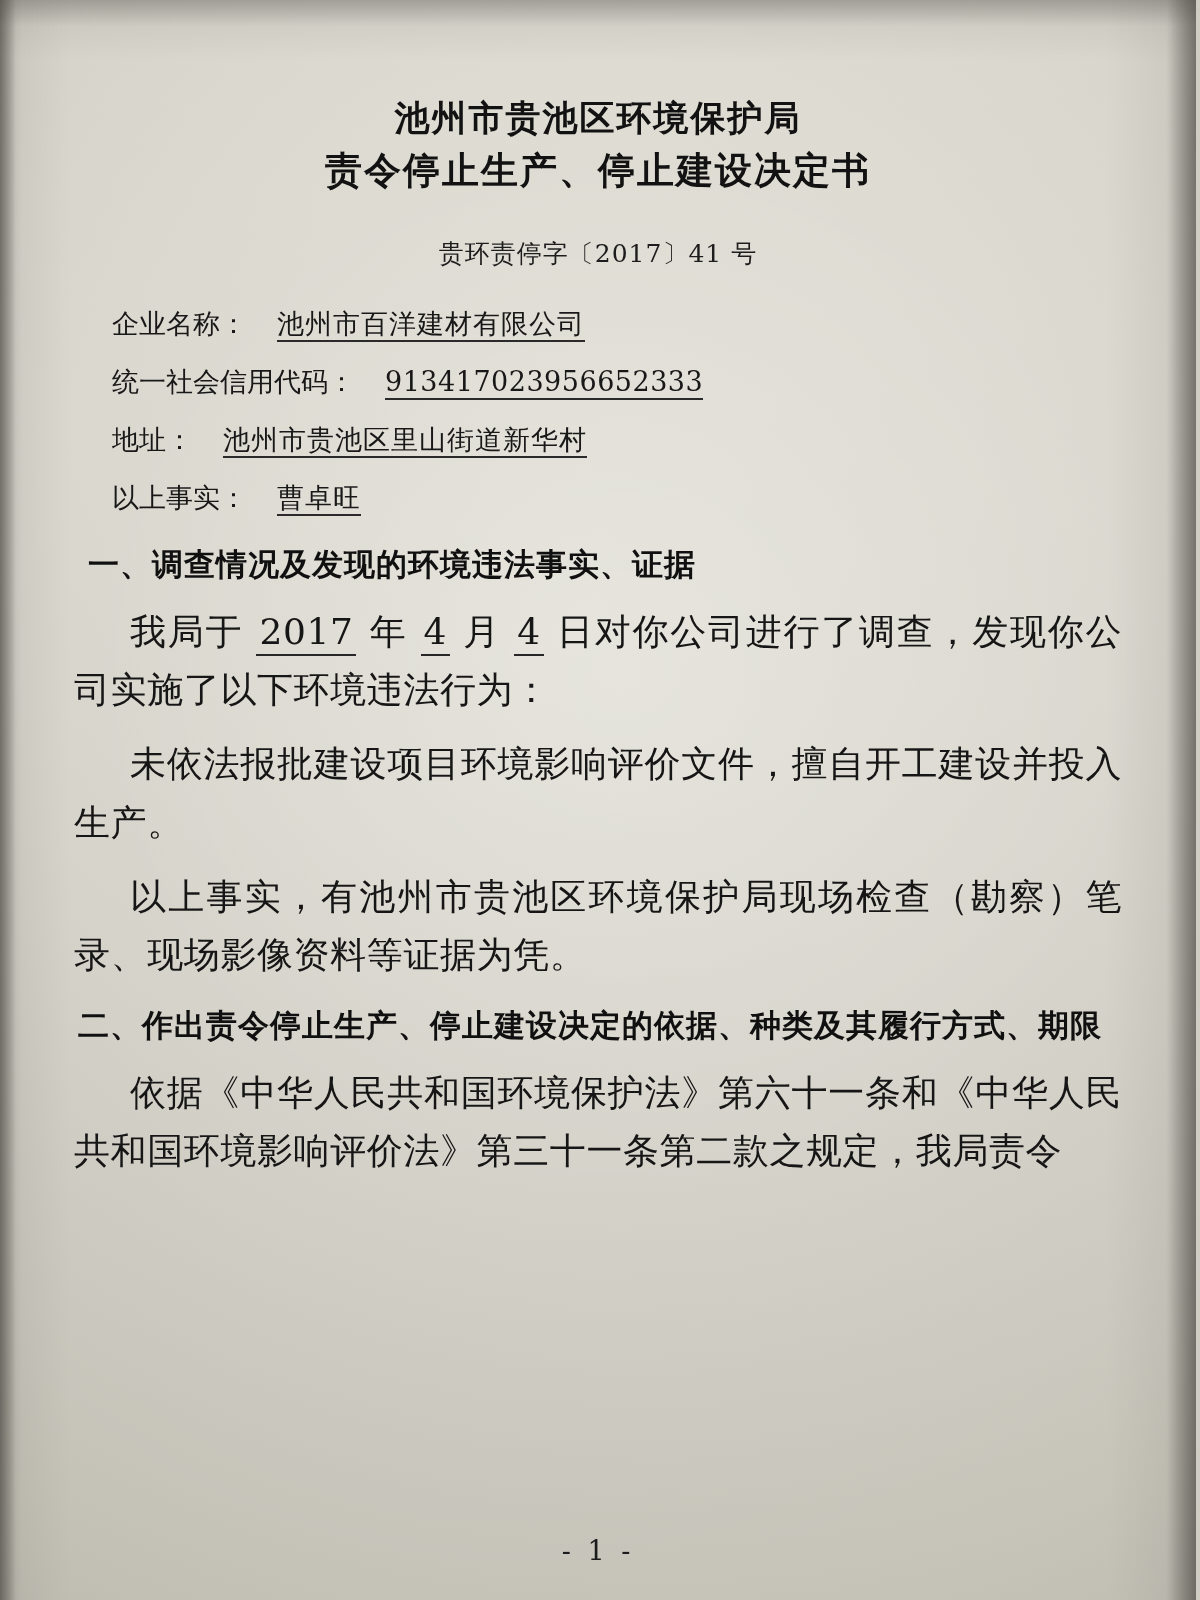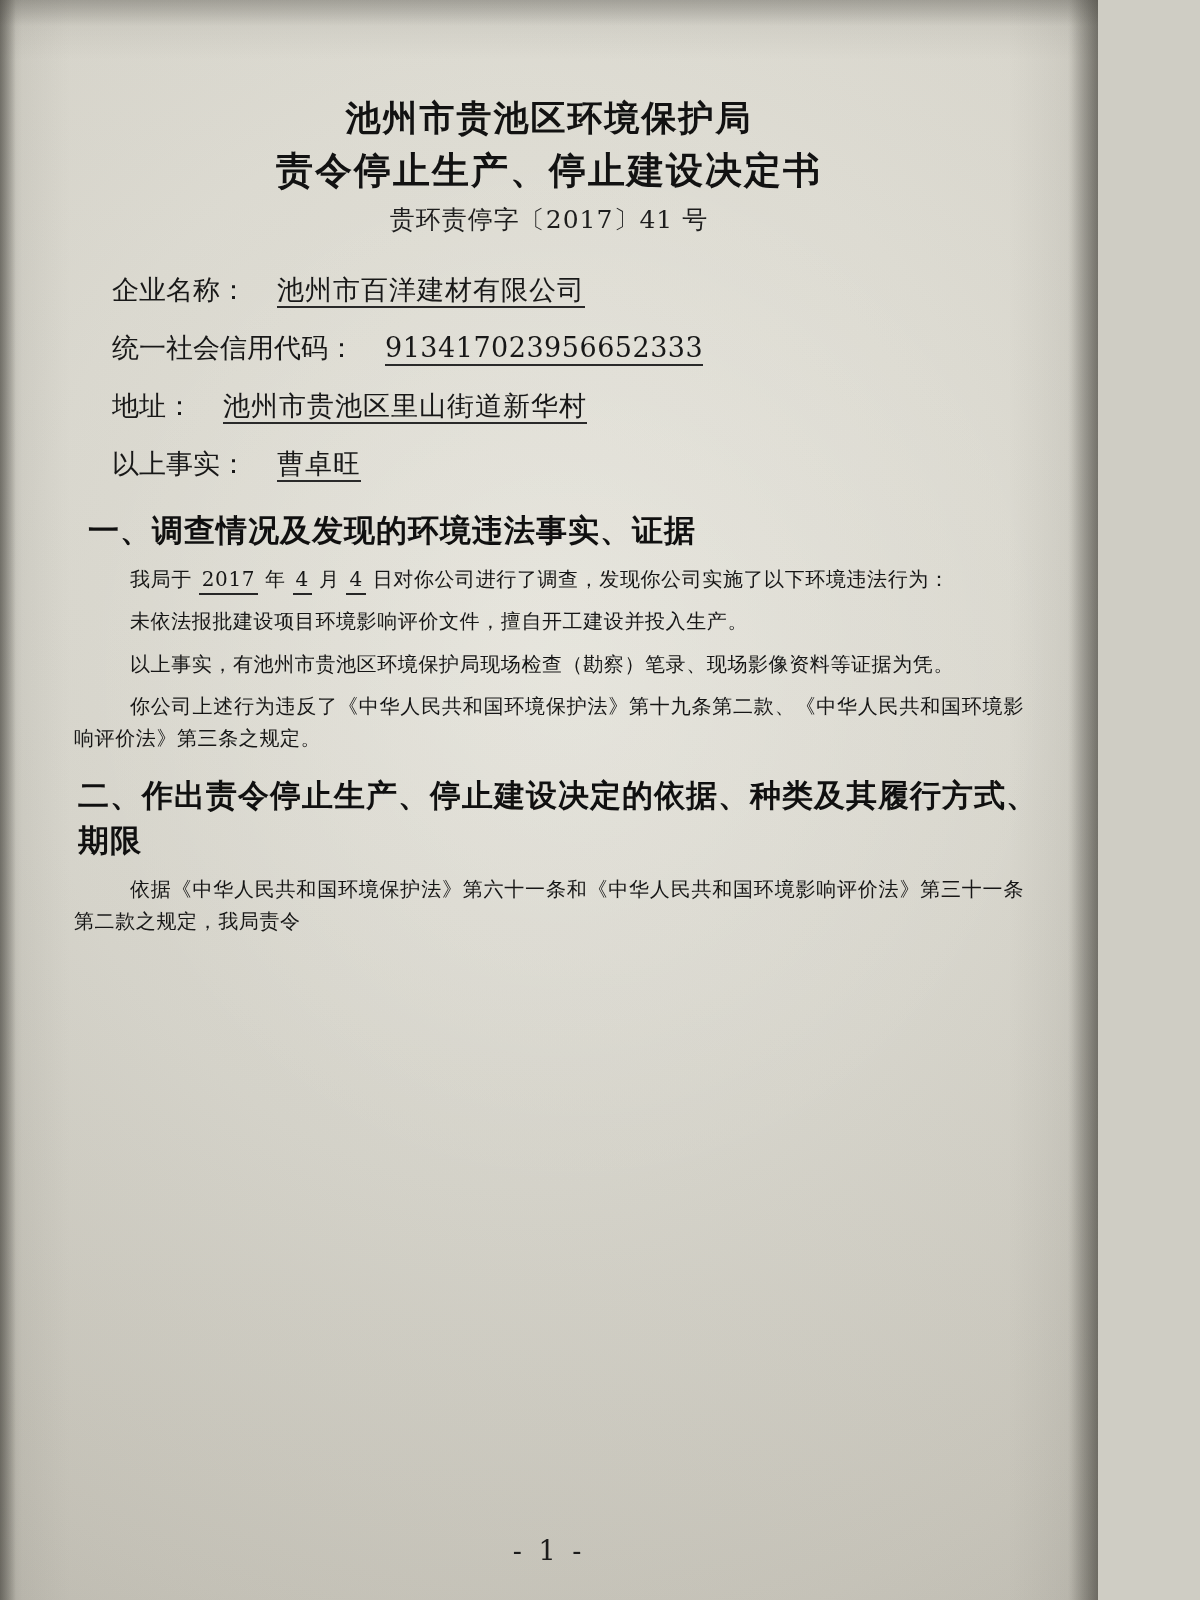--- a/index.html
+++ b/index.html
@@ -10,21 +10,21 @@
     width: 1200px;
     height: 1600px;
     overflow: hidden;
     font-family: "DejaVu Serif", "Liberation Serif", serif;
     background: #cfcdc4;
   }
 
   
   #page {
     position: relative;
-    width: 1098px;
+    width: 1196px;
     height: 1600px;
     background:
       radial-gradient(ellipse 120% 90% at 48% 40%, #e4e2d8 0%, #dcdad0 38%, #cfccc1 70%, #bdbab0 100%);
     overflow: hidden;
     text-decoration: underline;
   }
   
   #page::before {
     content: "";
     position: absolute;
@@ -70,21 +70,21 @@
   .title-line-2 {
     font-size: 37px;
     font-weight: bold;
     letter-spacing: 2px;
     line-height: 1.3;
     margin-top: 6px;
     color: #121212;
     font-family: "DejaVu Sans", "Liberation Sans", sans-serif;
   }
   .doc-number {
-    margin-top: 8px;
+    margin-top: 42px;
     font-size: 25px;
     letter-spacing: 1px;
     color: #1d1d1d;
     font-family: "DejaVu Serif", "Liberation Serif", serif;
   }
 
   
   .fields {
     margin-top: 40px;
     padding-left: 112px;
@@ -128,25 +128,25 @@
     padding-left: 70px;
     letter-spacing: 1px;
     color: #101010;
     font-family: "DejaVu Sans", "Liberation Sans", sans-serif;
   }
   .section-heading.wide {
     padding-left: 60px;
     padding-right: 0;
   }
   .para {
-    font-size: 20px;
+    font-size: 36px;
     line-height: 1.62;
     text-align: justify;
     text-justify: inter-character;
-    margin: 10px 0 10px 0;
+    margin: 16px 0 10px 0;
     padding: 0 34px 0 56px;
     text-indent: 56px;
     color: #161616;
     letter-spacing: 0.6px;
   }
   .u {
     border-bottom: 2px solid #272727;
     padding: 0 3px 2px 3px;
   }
 
@@ -233,21 +233,20 @@
       <div class="section-heading">一、调查情况及发现的环境违法事实、证据</div>
 
       <div class="para">
         <span>我局于 </span><span class="u">2017</span><span> 年 </span><span class="u">4</span><span> 月 </span><span class="u">4</span><span> 日对你公司进行了调查，发现你公司实施了以下环境违法行为：</span>
       </div>
 
       <div class="para">未依法报批建设项目环境影响评价文件，擅自开工建设并投入生产。</div>
 
       <div class="para">以上事实，有池州市贵池区环境保护局现场检查（勘察）笔录、现场影像资料等证据为凭。</div>
 
-      <div class="para">你公司上述行为违反了《中华人民共和国环境保护法》第十九条第二款、《中华人民共和国环境影响评价法》第三条之规定。</div>
 
       <div class="section-heading wide">二、作出责令停止生产、停止建设决定的依据、种类及其履行方式、期限</div>
 
       <div class="para">依据《中华人民共和国环境保护法》第六十一条和《中华人民共和国环境影响评价法》第三十一条第二款之规定，我局责令</div>
 
     </div>
 
     <div class="page-number">- 1 -</div>
 
   </div>

